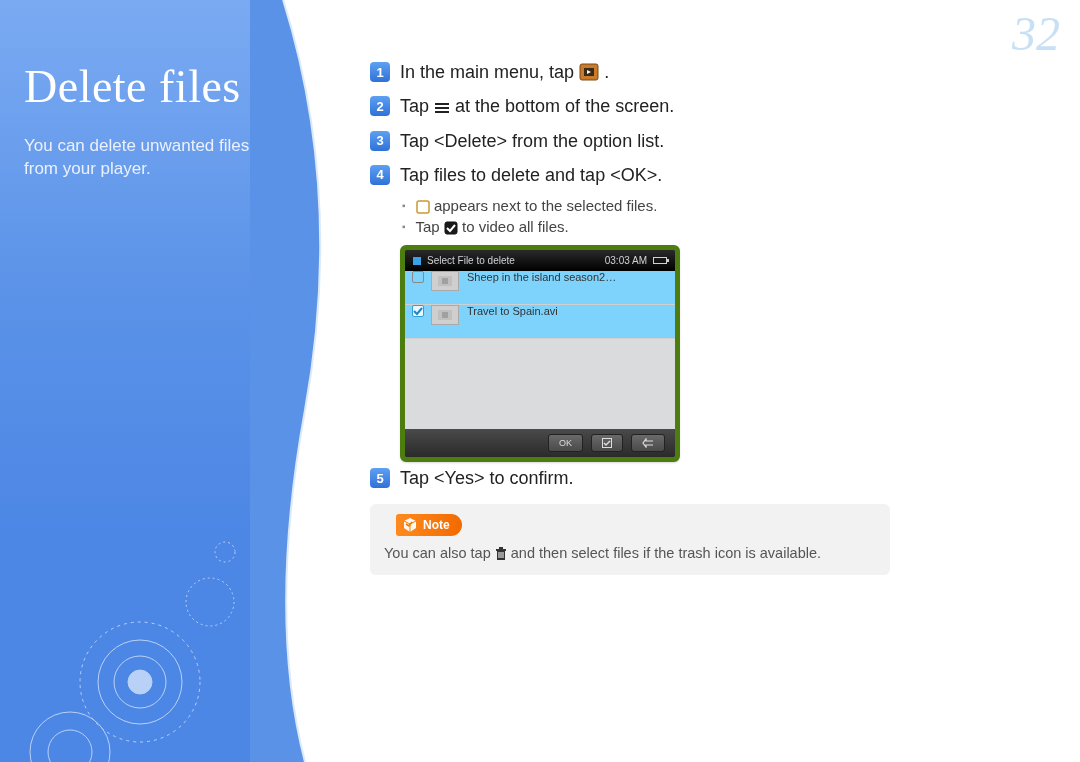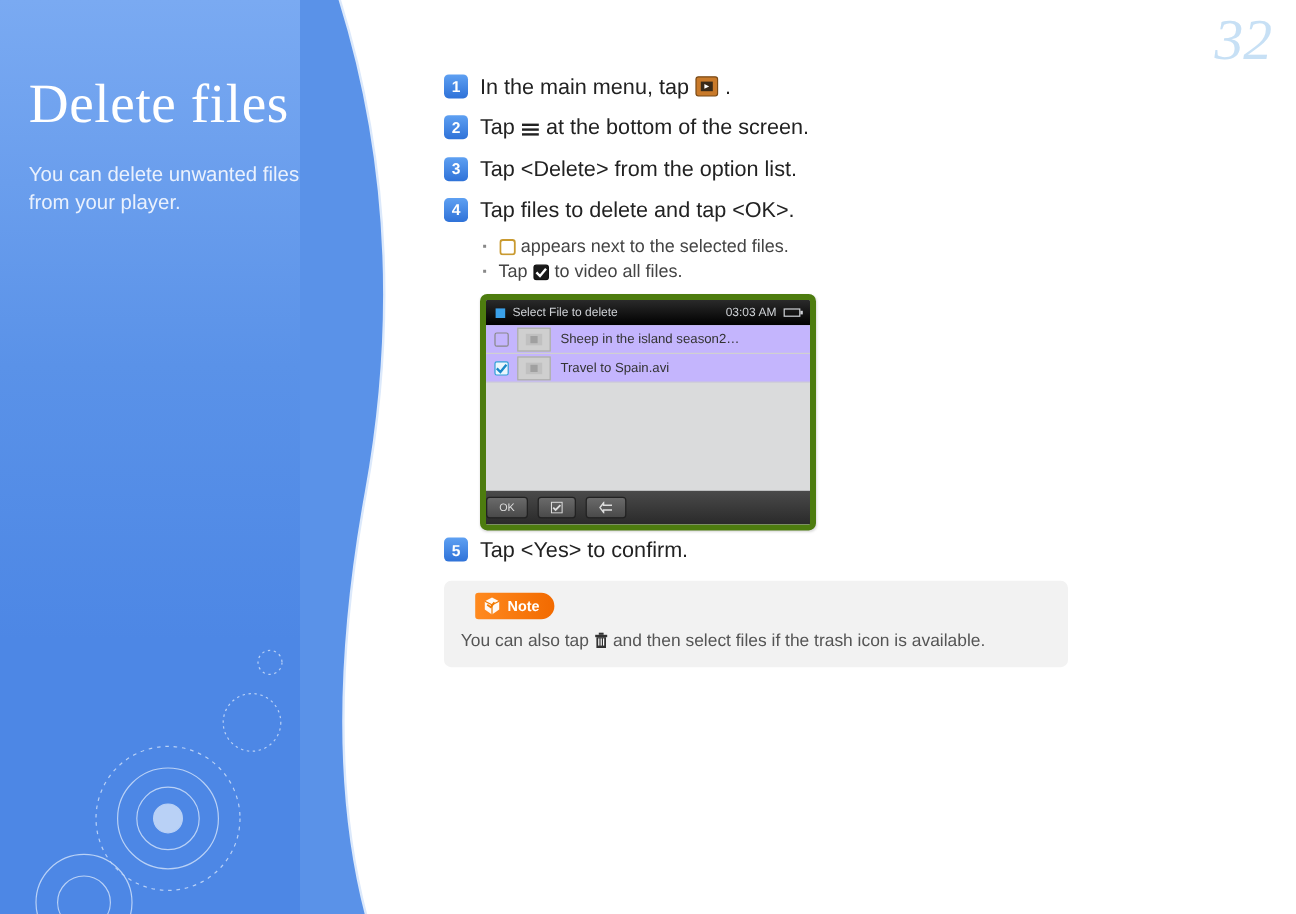--- a/index.html
+++ b/index.html
@@ -128,38 +128,37 @@
     display:flex;
     align-items:center;
   }
   .ss-header .sq { width:8px;height:8px;background:#3aa0e8;margin-right:6px;}
   .ss-header .t { flex:1; color:#cfd2d6; }
   .ss-header .time { color:#cfd2d6; margin-right:6px;}
   .ss-header .bat { width:14px;height:7px;border:1px solid #cfd2d6;position:relative;}
   .ss-header .bat::after{content:"";position:absolute;right:-3px;top:1px;width:2px;height:3px;background:#cfd2d6;}
   .ss-row {
     display:flex;
-    align-items:center;
-    background:#c4b5fd;
+    background:#7dd3fc;
     border-bottom:1px solid #d0d0d0;
-    height:24px;
+    height:34px;
     font-size:11px;
     color:#333;
   }
   .ss-chk { width:26px;display:flex;justify-content:center;}
   .ss-chk .box { width:12px;height:12px;border:1px solid #888;border-radius:2px;display:flex;align-items:center;justify-content:center;}
   .ss-chk .box.checked{border-color:#2f9fd8;background:#eaf6fc;}
   .ss-chk .box.checked svg{display:block;}
   .ss-thumb { width:28px;height:20px;background:#cfcfcf;border:1px solid #aaa;margin-right:8px;display:flex;align-items:center;justify-content:center;}
   .ss-body { height:90px;background:#dadbdc;}
   .ss-footer {
     background: linear-gradient(#4a4a4a,#2a2a2a);
     height:28px;
     display:flex;
-    justify-content:flex-start;
+    justify-content:flex-end;
     gap:8px;
     align-items:center;
     padding-right:10px;
   }
   .ss-btn {
     background: linear-gradient(#6a6a6a,#4a4a4a);
     border:1px solid #222;
     border-radius:3px;
     color:#ddd;
     font-size:9px;

